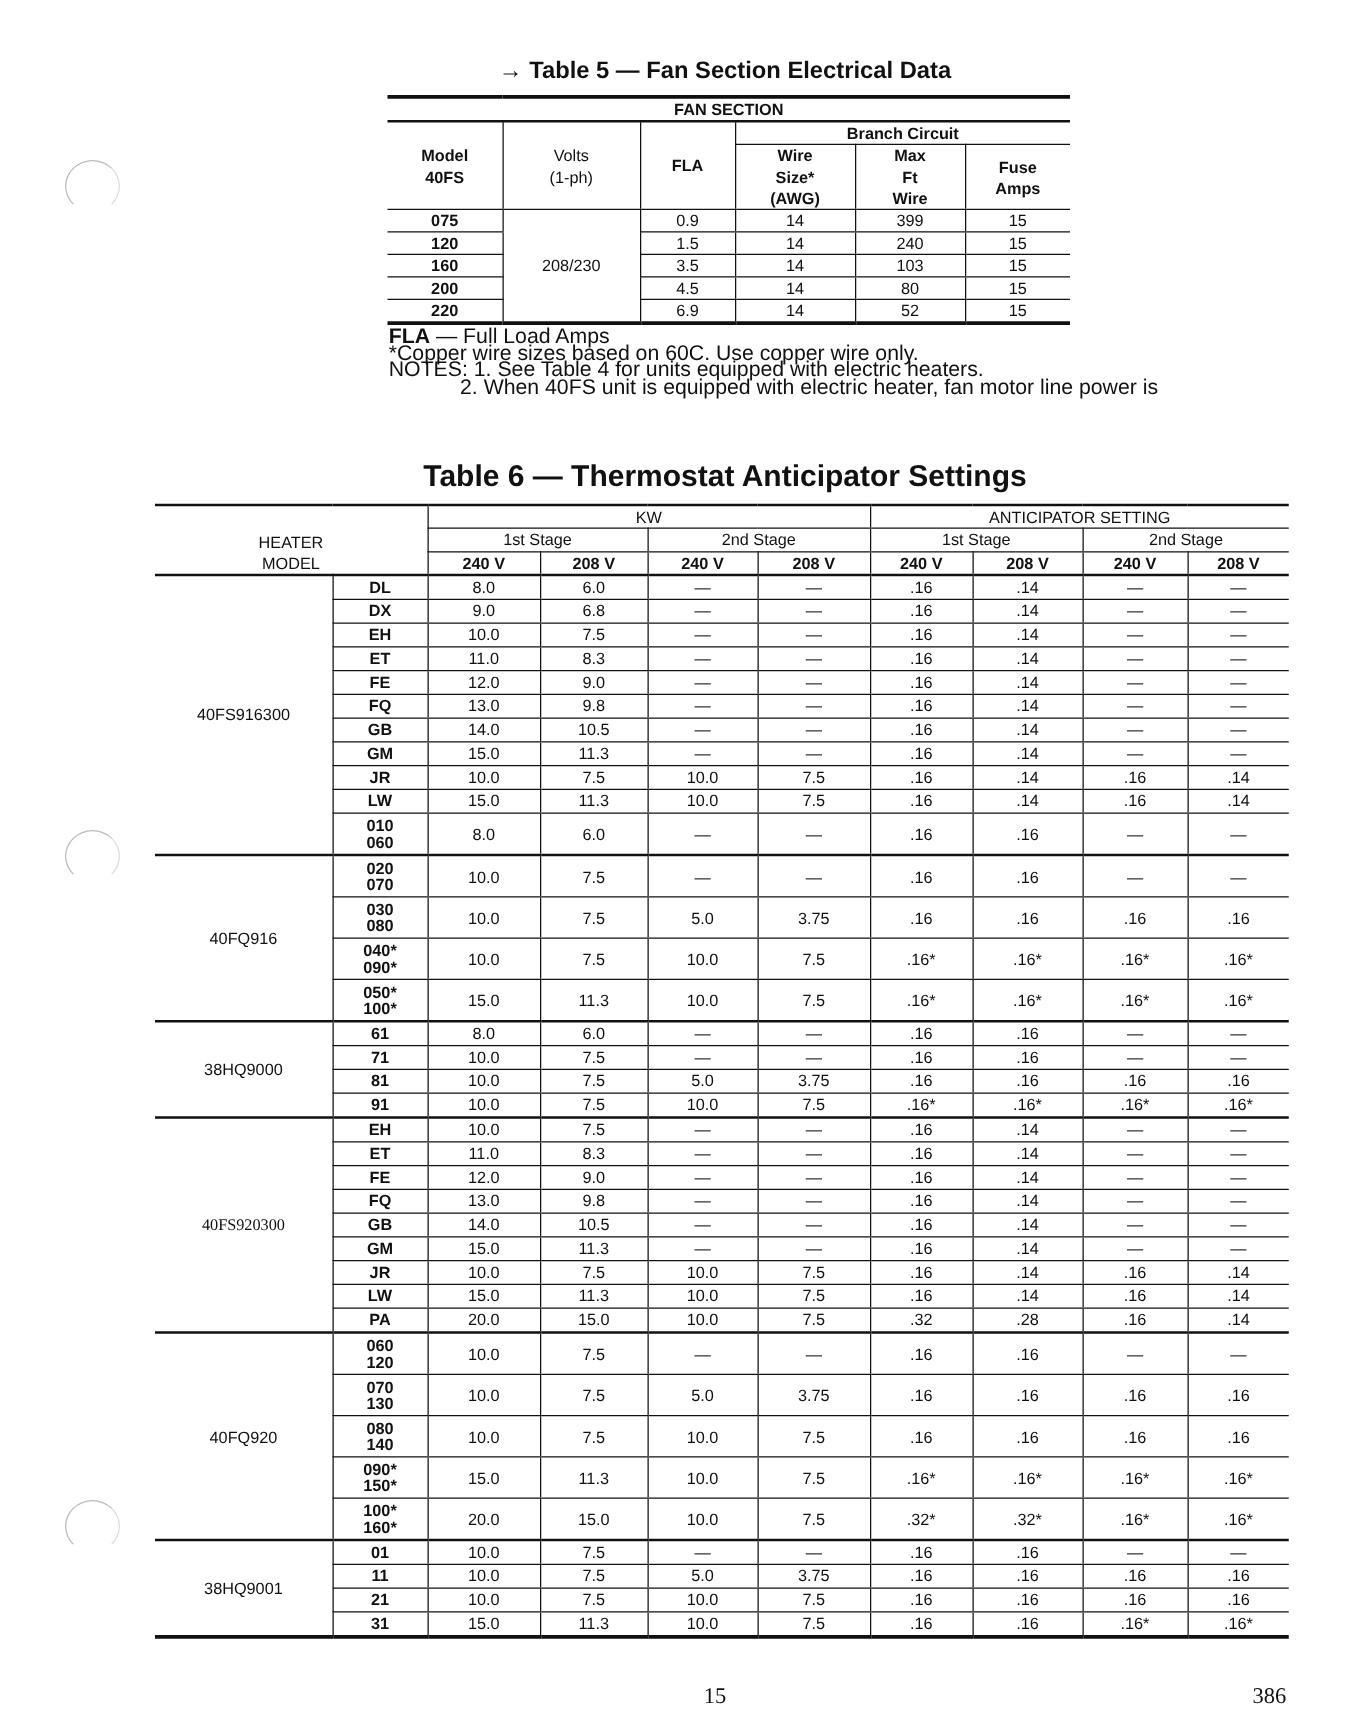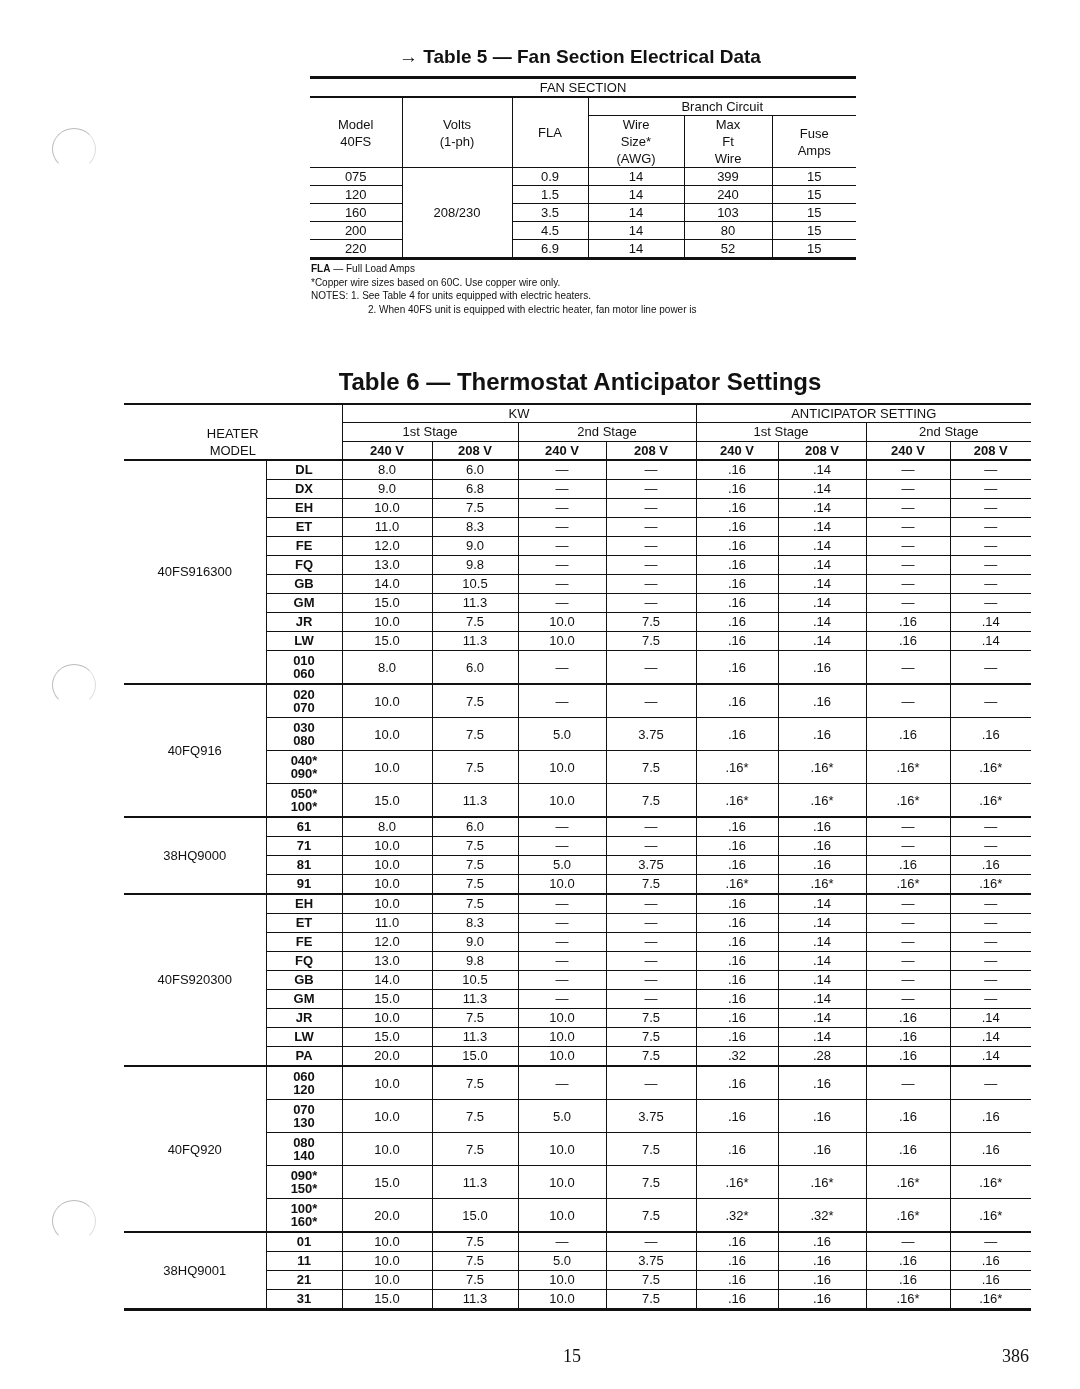--- a/index.html
+++ b/index.html
@@ -7,29 +7,29 @@
     width: 1080px; height: 1389px; position: relative; overflow: hidden;
     font-family: "Liberation Sans", sans-serif; color: #111;
   }
   .punch { position: absolute; border: 1px solid #bbb; border-radius: 50%; border-bottom-color: transparent; border-right-color: #ddd; }
   .title5 { position: absolute; left: 300px; top: 46px; width: 560px; text-align: center; font-weight: bold; font-size: 19px; }
   .title6 { position: absolute; left: 120px; top: 368px; width: 920px; text-align: center; font-weight: bold; font-size: 24px; font-stretch: condensed; }
   table { border-collapse: collapse; }
   
   #t5 { position: absolute; left: 310px; top: 76px; width: 546px; font-size: 13px; }
   #t5 td, #t5 th { text-align: center; padding: 0; line-height: 17px; font-weight: normal; }
-  #t5 th { font-weight: normal; }
+  #t5 th { font-weight: bold; }
   #t5 .toprule th { border-top: 3px solid #111; border-bottom: 2px solid #111; }
   #t5 .v { border-left: 1.5px solid #111; }
   #t5 .hb { border-bottom: 1.5px solid #111; }
   #t5 tbody td { border-bottom: 1.5px solid #111; height: 17px; }
-  #t5 tbody td.model { font-weight: normal; }
+  #t5 tbody td.model { font-weight: bold; }
   #t5 tbody tr:last-child td { border-bottom: 3px solid #111; }
   #t5 .volts { border-bottom: 3px solid #111 !important; }
-  .notes5 { position: absolute; left: 311px; top: 262px; font-size: 10px; line-height: 13.5px; }
+  .notes5 { position: absolute; left: 311px; top: 262px; font-size: 17px; line-height: 13.5px; }
   .notes5 .row { white-space: nowrap; }
   .notes5 .ind { padding-left: 57px; }
   .notes5 .ind2 { padding-left: 74px; }
   
   #t6 { position: absolute; left: 124px; top: 403px; width: 907px; font-size: 13px; font-stretch: condensed; }
   #t6 th { font-weight: bold; text-align: center; padding: 0; line-height: 17px; }
   #t6 td { text-align: center; padding: 0; height: 18px; line-height: 18px; }
   #t6 thead tr.r1 th { border-top: 2px solid #111; }
   #t6 thead tr.r3 th { border-bottom: 2.5px solid #111; }
   #t6 .bl { border-left: 1.5px solid #111; }
@@ -369,21 +369,21 @@
         <td class="val">10.0</td>
         <td class="val">7.5</td>
         <td class="val">10.0</td>
         <td class="val">7.5</td>
         <td class="val">.16*</td>
         <td class="val">.16*</td>
         <td class="val">.16*</td>
         <td class="val">.16*</td>
       </tr>
       <tr>
-        <td rowspan="9" class="grp" style="border-bottom: 2px solid rgb(17, 17, 17);">40FS920300</td>
+        <td rowspan="9" class="grp" style="border-bottom: 2px solid rgb(17, 17, 17); font-family: Liberation Serif, serif;">40FS920300</td>
         <td class="sub"><span>EH</span></td>
         <td class="val">10.0</td>
         <td class="val">7.5</td>
         <td class="val">—</td>
         <td class="val">—</td>
         <td class="val">.16</td>
         <td class="val">.14</td>
         <td class="val">—</td>
         <td class="val">—</td>
       </tr>

